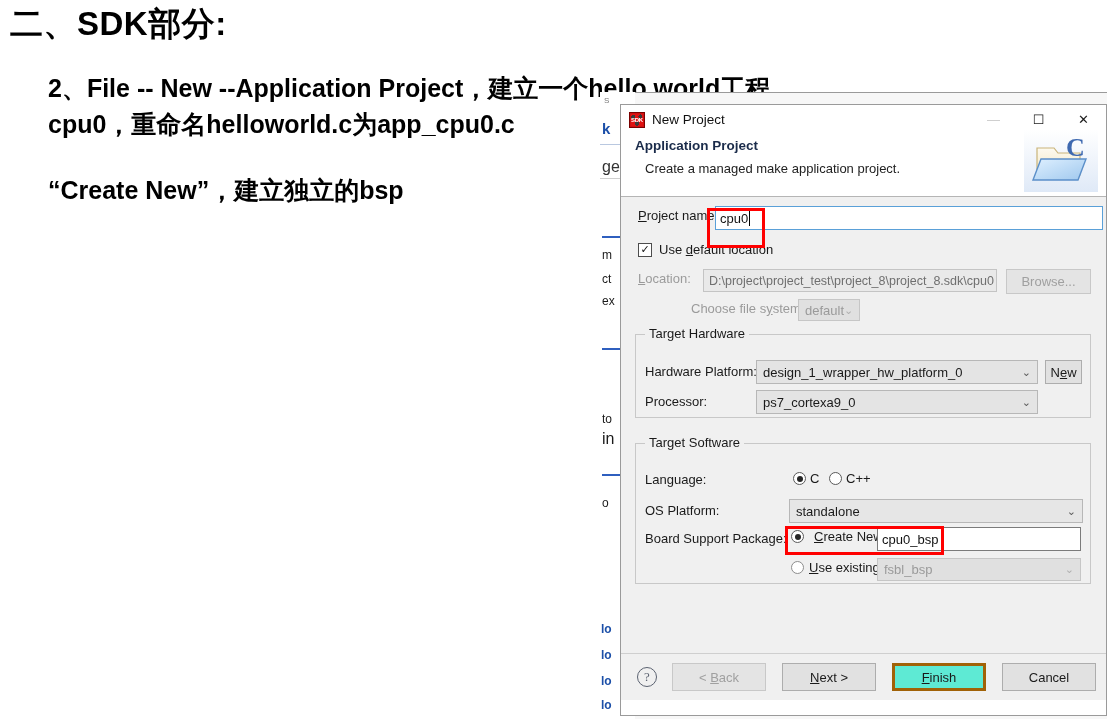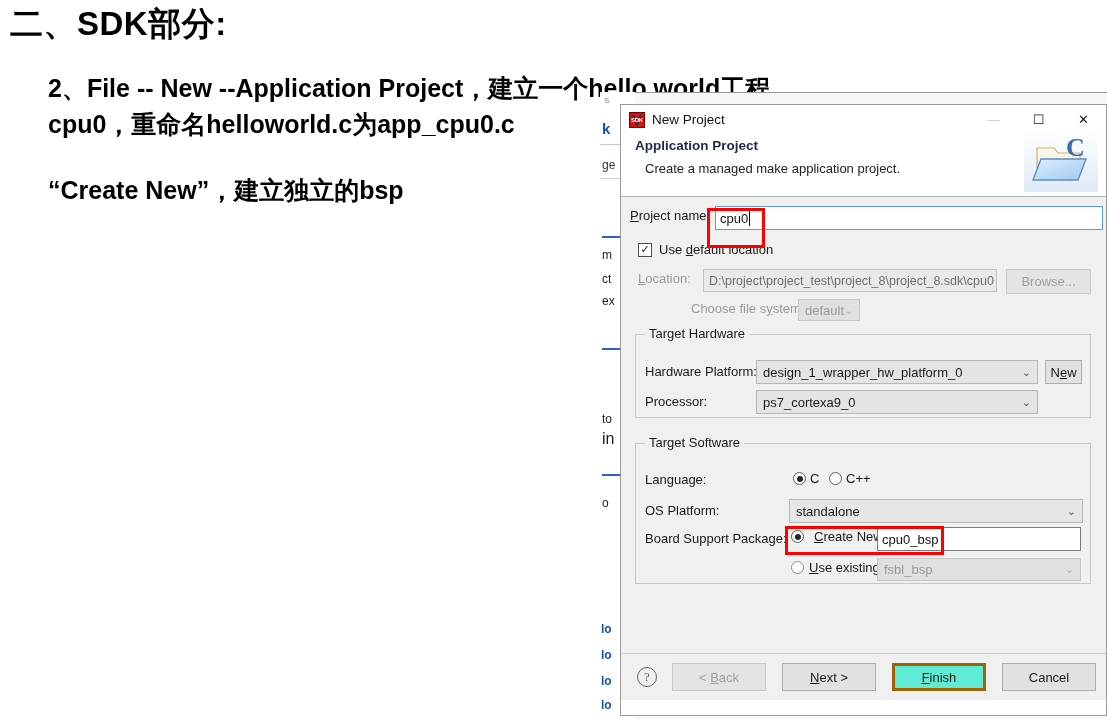--- a/index.html
+++ b/index.html
@@ -219,21 +219,21 @@
   </div>
   <div class="slide-body2">
     <div>“Create New”，建立独立的bsp</div>
   </div>
 
   <div class="bg-window"></div>
   <div class="bg-strip">
     <div class="bg-line" style="left:4px; top:4px; font-size:8px; color:#777;">S</div>
     <div class="bg-link" style="left:2px; top:28px; font-size:15px;">k</div>
     <div class="bg-rule" style="left:0px; top:52px; width:30px; height:1px; background:#b9c8e0;"></div>
-    <div class="bg-line" style="left:2px; top:66px; font-size:12px; color:#333;">ge</div>
+    <div class="bg-line" style="left:2px; top:66px; font-size:16px; color:#333;">ge</div>
     <div class="bg-grayrule" style="left:0px; top:86px; width:30px;"></div>
     <div class="bg-rule" style="left:2px; top:144px; width:26px;"></div>
     <div class="bg-line" style="left:2px; top:156px; font-size:12px;">m</div>
     <div class="bg-line" style="left:2px; top:180px; font-size:12px;">ct</div>
     <div class="bg-line" style="left:2px; top:202px; font-size:12px;">ex</div>
     <div class="bg-rule" style="left:2px; top:256px; width:26px;"></div>
     <div class="bg-line" style="left:2px; top:302px; font-size:16px;margin-top:36px;">in</div>
     <div class="bg-line" style="left:2px; top:320px; font-size:12px;">to</div>
     <div class="bg-rule" style="left:2px; top:382px; width:26px;"></div>
     <div class="bg-line" style="left:2px; top:404px; font-size:12px;">o</div>
@@ -277,21 +277,21 @@
         </defs>
         <rect x="0" y="0" width="74" height="62" fill="url(#fg)"></rect>
         <path d="M13 18 L30 18 L34 23 L56 23 L56 45 L13 45 Z" fill="url(#fr)" stroke="#c9b47a" stroke-width="1.2"></path>
         <text x="42" y="26" font-family="Liberation Serif, serif" font-size="26" font-weight="bold" fill="#3e69b0">C</text>
         <path d="M17 29 L62 29 L54 50 L9 50 Z" fill="url(#fb)" stroke="#5b8fc9" stroke-width="1.4"></path>
       </svg>
     </div>
 
     <div class="body">
 
-      <div class="row" style="left:9px; top:11px;">
+      <div class="row" style="left:17px; top:11px;">
         <div class="label">
           <span class="u">P</span><span>roject name</span>
         </div>
       </div>
 
       <div class="txtinput" style="position:absolute; left:94px; top:9px; width:388px;">
         <span>cpu0</span>
           <span class="caret"></span>
       </div>
 

